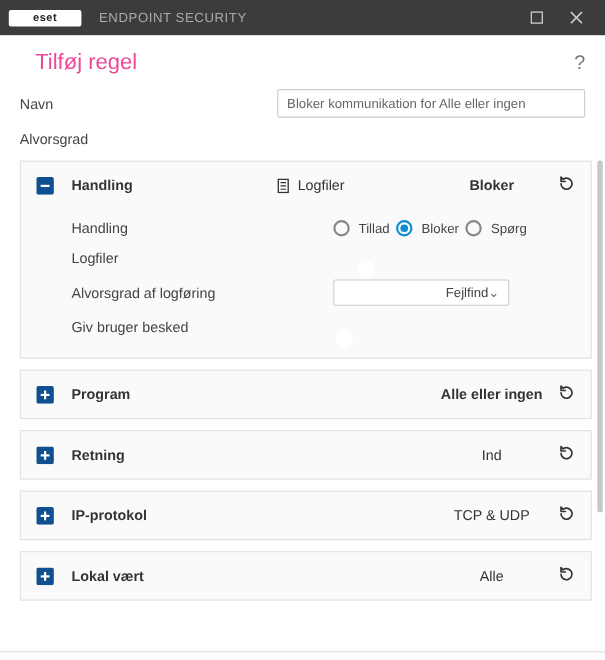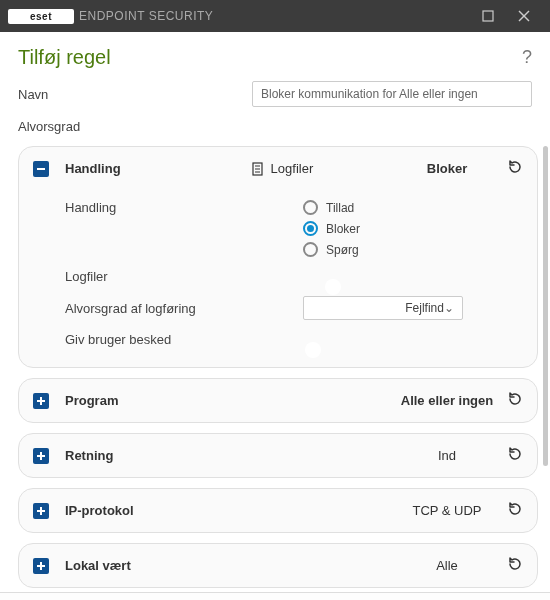--- a/index.html
+++ b/index.html
@@ -1,57 +1,57 @@
 <!DOCTYPE html>
 <html><head>
 <meta charset="utf-8">
 <style>
 * { box-sizing: border-box; margin: 0; padding: 0; font-family: "Segoe UI", Arial, sans-serif; }
 body { width: 550px; height: 600px; background: #fff; overflow: hidden; }
 
 .titlebar { height: 32px; background: #3c3c3c; display: flex; align-items: center; padding: 0 8px; color: #ccc; }
 .titlebar .logo-badge { background: #fff; color: #222; font-weight: 700; font-size: 10px; padding: 2px 22px; border-radius: 2px; letter-spacing: 0.5px; }
-.titlebar .app-name { margin-left: 5px; font-size: 12px; letter-spacing: 0.5px; color: #aaa; }
+.titlebar .app-name { margin-left: 16px; font-size: 12px; letter-spacing: 0.5px; color: #aaa; }
 .titlebar .spacer { flex: 1; }
 .titlebar .winbtn { width: 36px; height: 32px; display: flex; align-items: center; justify-content: center; color: #ccc; cursor: pointer; }
 .titlebar .winbtn svg { width: 12px; height: 12px; }
 
 .header { padding: 14px 18px 6px 18px; display: flex; align-items: center; }
-.header h1 { font-size: 20px; font-weight: 400; color: #4d7c0f; flex: 1; }
+.header h1 { font-size: 20px; font-weight: 400; color: #ec4899; flex: 1; margin-left: 14px; }
 .help { color: #777; font-size: 18px; cursor: pointer; }
 
 .form-row { display: flex; align-items: center; padding: 6px 18px; font-size: 13px; color: #444; }
 .form-row .label { width: 160px; }
 .form-row input[type=text] { flex: 1; max-width: 280px; margin-left: auto; padding: 5px 8px; border: 1px solid #ccc; border-radius: 2px; font-size: 12px; color: #666; }
 
 .toggle { position: relative; width: 40px; height: 20px; border-radius: 10px; background: #ccc; cursor: pointer; }
 .toggle.on { background: #0d8ecf; }
 .toggle .knob { position: absolute; top: 2px; left: 2px; width: 16px; height: 16px; border-radius: 50%; background: #fff; transition: left .1s; }
 .toggle.on .knob { left: 22px; }
 
 .content-wrap { position: relative; height: 452px; }
 .content { position: absolute; inset: 0 8px 0 0; padding: 6px 4px 6px 18px; overflow-y: auto; }
 .fake-scroll-thumb { position: absolute; right: 2px; top: 6px; width: 5px; height: 320px; background: #c8c8c8; border-radius: 3px; }
 
-.card { background: #fafafa; border: 1px solid #e0e0e0; border-radius: 15px; margin-bottom: 10px; }
+.card { background: #fafafa; border: 1px solid #e0e0e0; border-radius: 0; margin-bottom: 10px; }
 .card-head { display: flex; align-items: center; padding: 12px 14px; font-size: 13px; }
 .card-head .exp-icon { width: 16px; height: 16px; margin-right: 16px; display:flex; align-items:center; justify-content:center; cursor:pointer; }
 .card-head .exp-icon svg { width:16px; height:16px; }
 .card-head .title { font-weight: 700; color: #333; }
 .card-head .mid { flex: 1; display:flex; align-items:center; justify-content:center; gap:6px; color:#333; }
 .card-head .mid.logfiler { justify-content: flex-start; margin-left: 130px; }
 .card-head .right { font-weight: 700; color: #333; width: 100px; text-align: center; }
 .card-head .reset { margin-left: 10px; cursor:pointer; color:#333; }
 
 .card-body { padding: 4px 14px 14px 46px; font-size: 13px; color: #444; }
 .body-row { display: flex; align-items: center; padding: 6px 0; }
 .body-row .blabel { width: 200px; }
 .body-row .bcontrol { flex: 1; }
 
-.radio-group { display: flex; flex-direction: column; gap: 6px; margin-left: 38px; }
+.radio-group { display: flex; gap: 6px; margin-left: 38px; }
 .radio-item { display: flex; align-items: center; gap: 8px; cursor: pointer; font-size: 12px; color:#444; }
 .radio-circle { width: 15px; height: 15px; border: 2px solid #888; border-radius: 50%; display:flex; align-items:center; justify-content:center; }
 .radio-item.selected .radio-circle { border-color: #0d8ecf; }
 .radio-dot { width: 7px; height: 7px; border-radius: 50%; background: #0d8ecf; display:none; }
 .radio-item.selected .radio-dot { display:block; }
 
 .select { display:flex; align-items:center; justify-content:flex-end; border:1px solid #ccc; background:#fff; padding:4px 8px; width:160px; font-size:12px; color:#444; cursor:pointer; border-radius:2px; }
 .select .chev { color:#666; }
 
 .footer { height: 58px; border-top: 1px solid #ddd; display: flex; align-items: center; justify-content: flex-end; padding: 0 16px; gap: 10px; background: #fdfdfd; }

